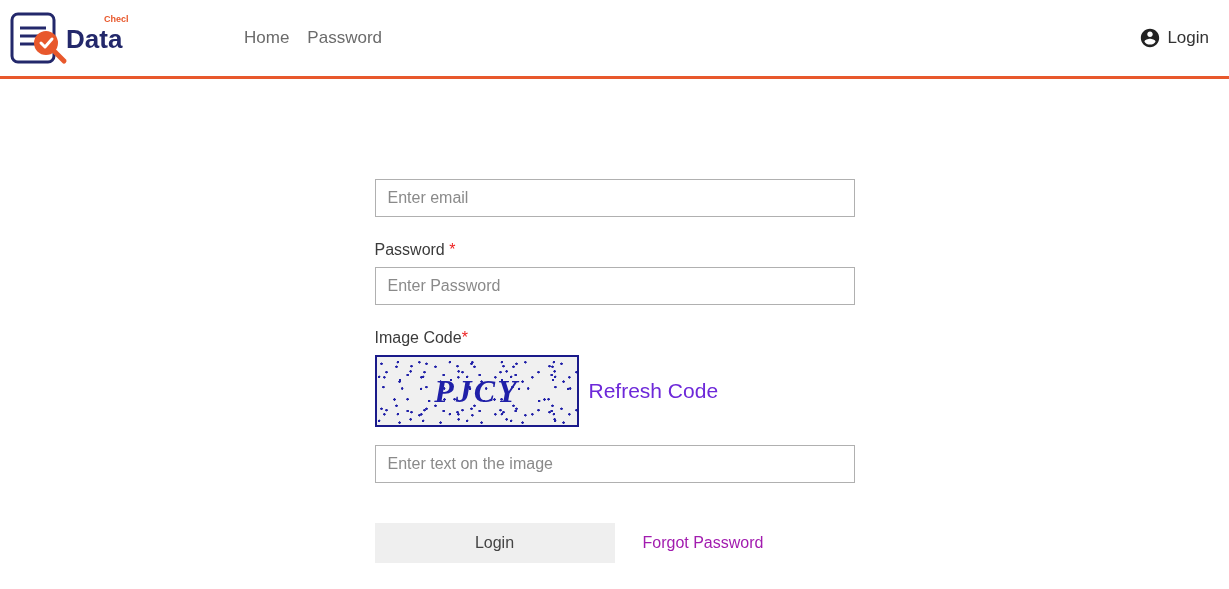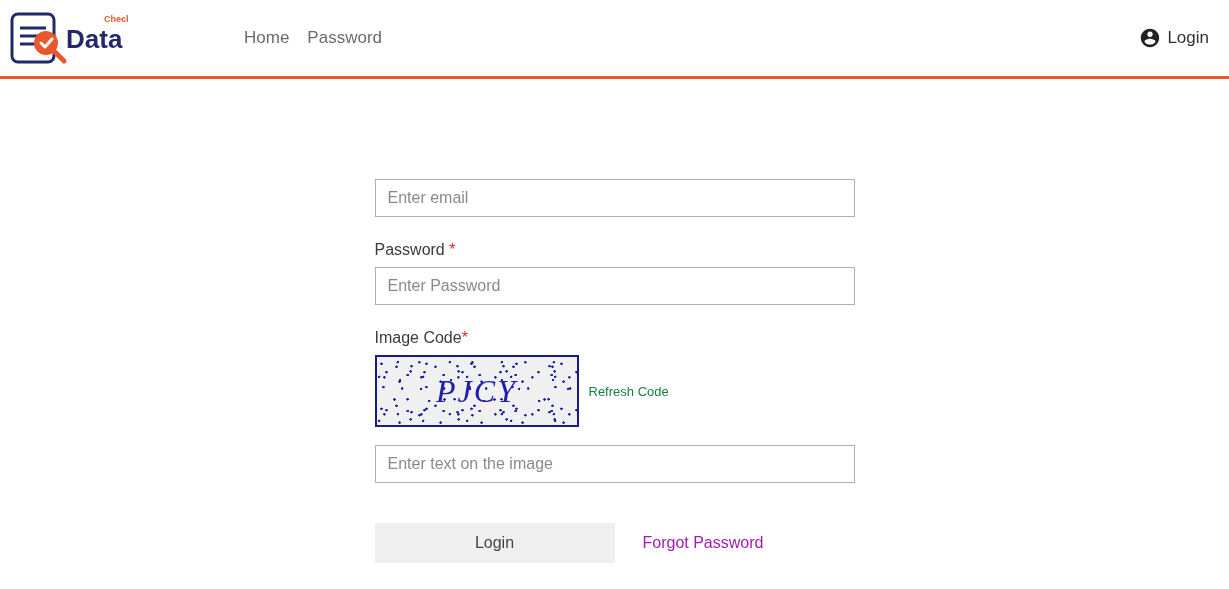--- a/index.html
+++ b/index.html
@@ -78,21 +78,21 @@
       position: relative;
       overflow: hidden;
       display: flex;
       align-items: center;
       justify-content: center;
     }
     .captcha-text {
       font-family: Georgia, "Times New Roman", serif;
       font-style: italic;
       font-size: 32px;
-      font-weight: normal;
+      font-weight: bold;
       color: #2020a8;
       letter-spacing: 2px;
       position: relative;
       z-index: 2;
     }
     .captcha-noise {
       position: absolute;
       inset: 0;
       z-index: 1;
       background-image:
@@ -110,23 +110,23 @@
         radial-gradient(circle at 80% 10%, #2020a8 1px, transparent 1.5px),
         radial-gradient(circle at 5% 45%, #2020a8 1px, transparent 1.5px),
         radial-gradient(circle at 90% 65%, #2020a8 1px, transparent 1.5px),
         radial-gradient(circle at 20% 55%, #2020a8 1px, transparent 1.5px),
         radial-gradient(circle at 45% 45%, #2020a8 1px, transparent 1.5px),
         radial-gradient(circle at 60% 75%, #2020a8 1px, transparent 1.5px),
         radial-gradient(circle at 75% 20%, #2020a8 1px, transparent 1.5px);
       background-size: 45px 45px, 38px 38px, 52px 52px, 41px 41px, 48px 48px, 36px 36px, 55px 55px, 43px 43px, 50px 50px, 39px 39px, 47px 47px, 53px 53px, 44px 44px, 49px 49px, 37px 37px, 51px 51px, 42px 42px, 46px 46px;
     }
     .refresh-link {
-      color: #15803d;
-      text-decoration: none;
-      font-size: 13px;
+      color: #6d28d9;
+      text-decoration: none;
+      font-size: 21px;
       cursor: pointer;
     }
     
     .actions {
       display: flex;
       align-items: center;
       gap: 28px;
       margin-top: 40px;
     }
     .login-btn {

